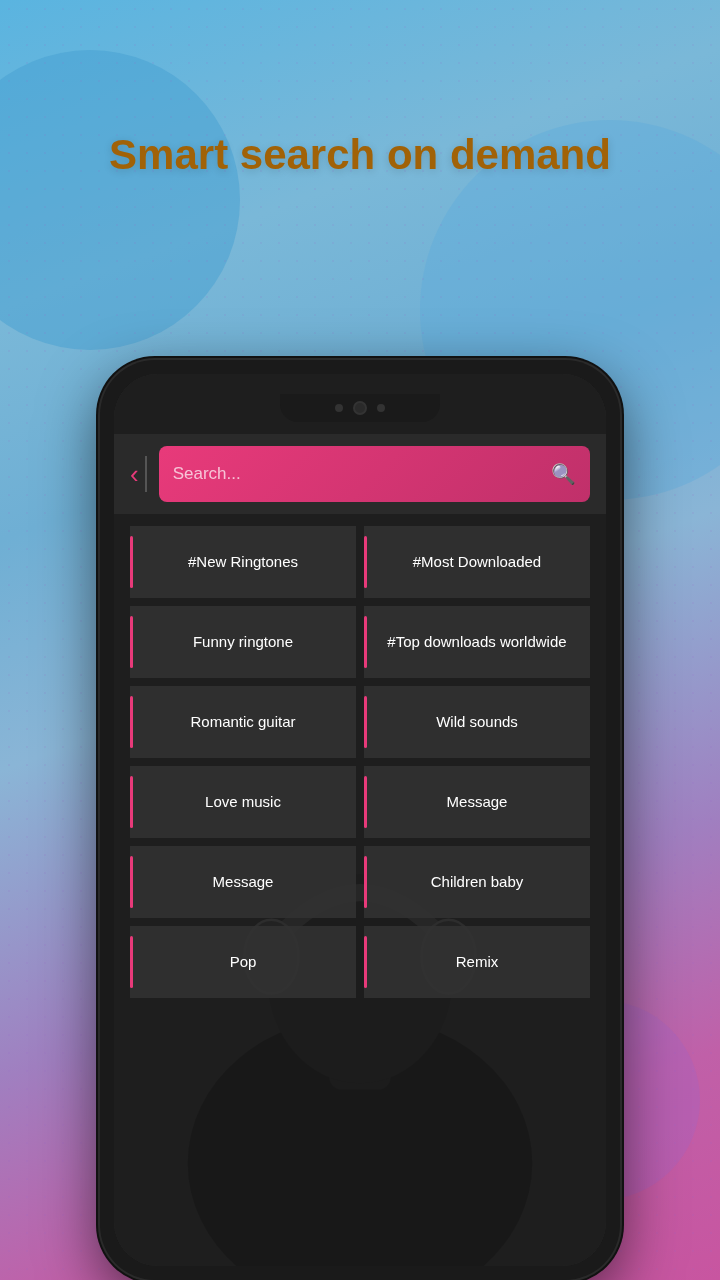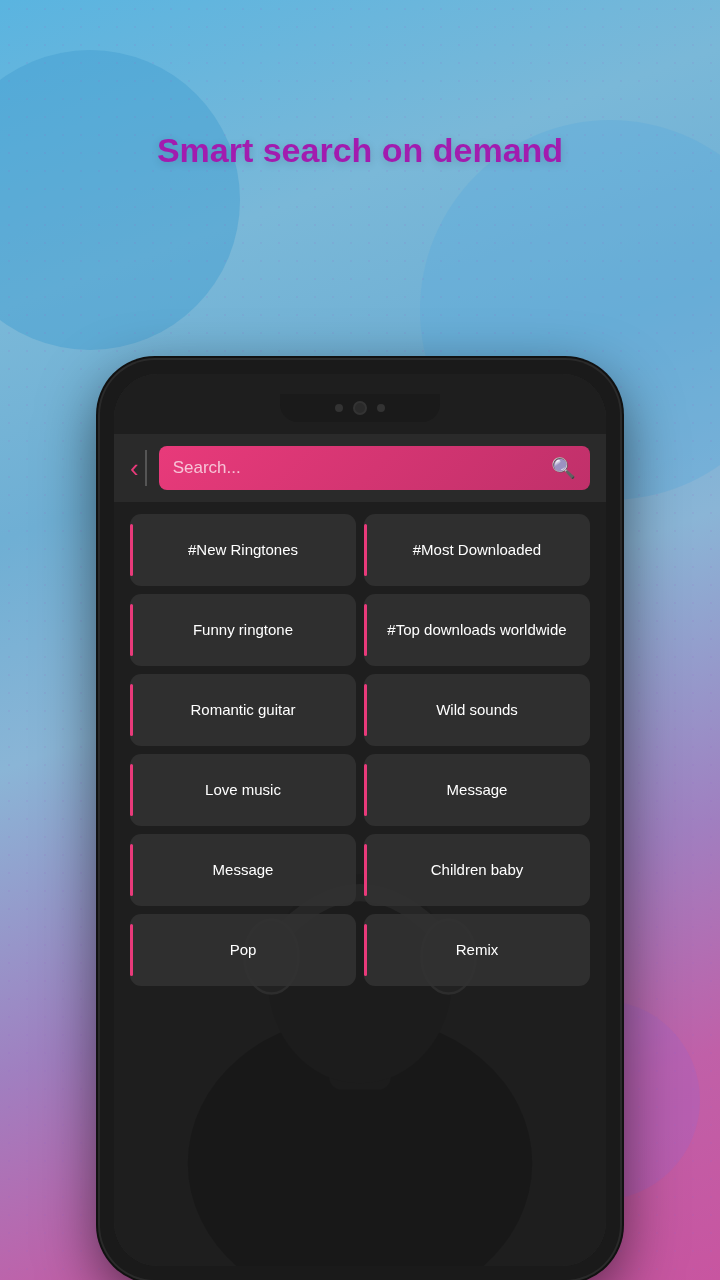--- a/index.html
+++ b/index.html
@@ -44,22 +44,22 @@
       right: 20px;
     }
 
     
     .header-title {
       position: absolute;
       top: 130px;
       left: 0;
       right: 0;
       text-align: center;
-      color: #a21caf;
-      font-size: 34px;
+      color: #a16207;
+      font-size: 42px;
       font-weight: 700;
       line-height: 1.2;
       padding: 0 40px;
       text-shadow: 0 2px 8px rgba(0,0,0,0.15);
       z-index: 2;
     }
 
     
     .phone-container {
       position: absolute;
@@ -181,21 +181,21 @@
       background: #555;
       margin-right: 12px;
     }
 
     .search-bar {
       flex: 1;
       background: linear-gradient(135deg, #e83a7a, #c0306a);
       border-radius: 8px;
       display: flex;
       align-items: center;
-      padding: 10px 14px;
+      padding: 16px 14px;
       gap: 10px;
     }
 
     .search-input-text {
       flex: 1;
       color: rgba(255,255,255,0.7);
       font-size: 17px;
     }
 
     .search-icon {
@@ -212,21 +212,21 @@
     }
 
     .category-item {
       position: relative;
       display: flex;
       align-items: center;
       justify-content: center;
       height: 72px;
       background: rgba(50, 50, 50, 0.85);
       margin: 4px;
-      border-radius: 11px;
+      border-radius: 0;
       cursor: pointer;
       overflow: hidden;
     }
 
     .category-item::before {
       content: '';
       position: absolute;
       left: 0;
       top: 10px;
       bottom: 10px;

